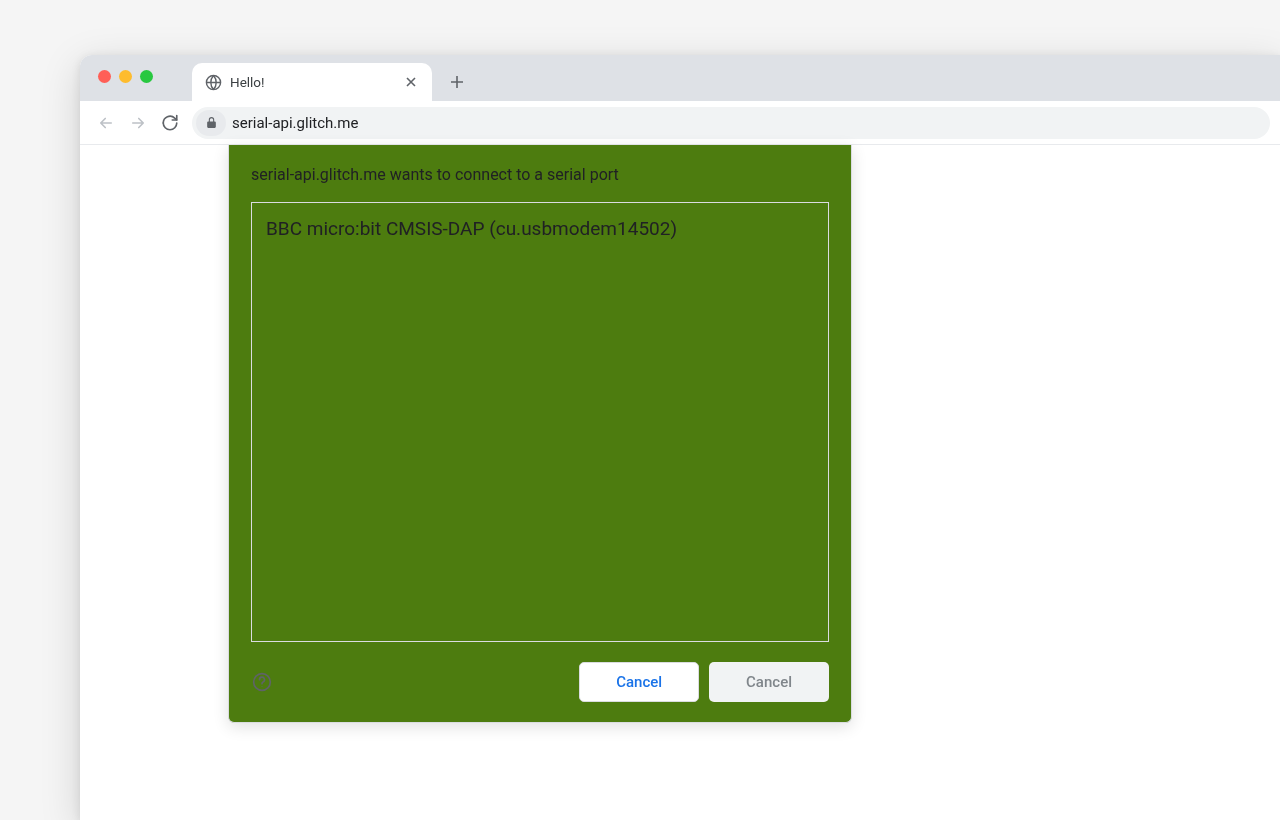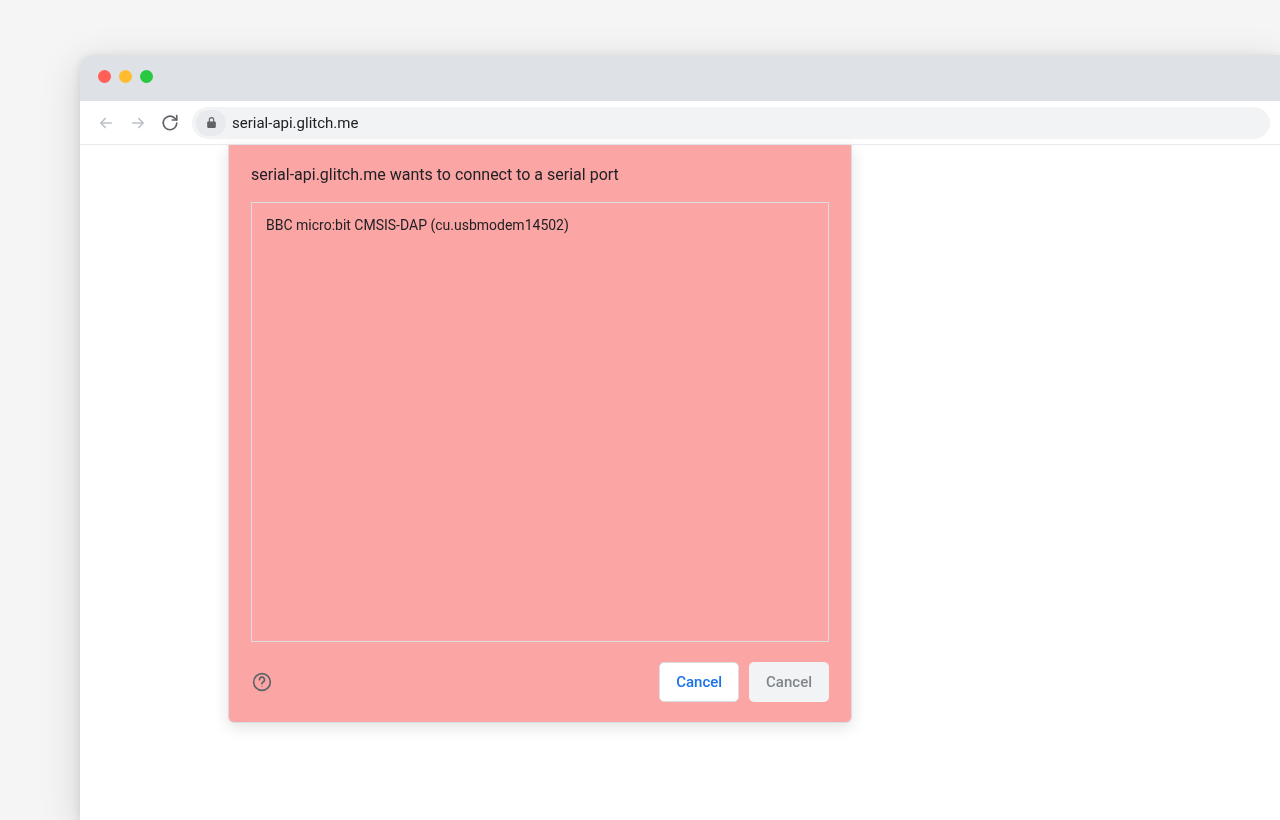--- a/index.html
+++ b/index.html
@@ -158,40 +158,40 @@
     .content-area {
       flex: 1;
       background: #ffffff;
       position: relative;
     }
     .permission-dialog {
       position: absolute;
       top: 0;
       left: 148px;
       width: 624px;
-      background: #fca5a5;
+      background: #4d7c0f;
       border: 1px solid #dadce0;
       border-top: none;
       border-radius: 0 0 6px 6px;
       box-shadow: 0 4px 16px rgba(0,0,0,0.12);
       padding: 20px 22px 20px 22px;
     }
     .dialog-title {
       font-size: 16px;
       color: #202124;
       margin-bottom: 18px;
     }
     .device-list {
       border: 1px solid #dadce0;
       height: 440px;
       overflow-y: auto;
     }
     .device-item {
       padding: 14px 14px;
-      font-size: 14px;
+      font-size: 19px;
       color: #202124;
       cursor: pointer;
     }
     .dialog-footer {
       display: flex;
       align-items: center;
       margin-top: 20px;
     }
     .help-icon {
       width: 22px;
@@ -202,21 +202,21 @@
       align-items: center;
       justify-content: center;
     }
     .dialog-buttons {
       margin-left: auto;
       display: flex;
       gap: 10px;
     }
     .btn {
       height: 40px;
-      padding: 0 16px;
+      padding: 0 36px;
       border-radius: 5px;
       font-size: 15px;
       font-weight: 500;
       cursor: pointer;
       display: flex;
       align-items: center;
       justify-content: center;
       border: 1px solid transparent;
     }
     .btn-cancel {
@@ -233,20 +233,41 @@
   </style>
 </head>
 <body>
 
 <div class="browser-window">
   <div class="tab-bar">
     <div class="traffic-lights">
       <div class="traffic-light tl-red"></div>
       <div class="traffic-light tl-yellow"></div>
       <div class="traffic-light tl-green"></div>
+    </div>
+    <div class="tabs-container">
+      <div class="tab">
+        <span class="tab-favicon">
+          <svg width="17" height="17" viewBox="0 0 24 24" fill="none" stroke="currentColor" stroke-width="2">
+            <circle cx="12" cy="12" r="10"></circle>
+            <path d="M2 12h20M12 2a15 15 0 0 1 0 20M12 2a15 15 0 0 0 0 20"></path>
+          </svg>
+        </span>
+        <span class="tab-title">Hello!</span>
+        <span class="tab-close">
+          <svg width="10" height="10" viewBox="0 0 10 10" stroke="currentColor" stroke-width="1.6">
+            <path d="M1 1 L9 9 M9 1 L1 9"></path>
+          </svg>
+        </span>
+      </div>
+      <div class="new-tab">
+        <svg width="14" height="14" viewBox="0 0 14 14" stroke="currentColor" stroke-width="1.6">
+          <path d="M7 1 V13 M1 7 H13"></path>
+        </svg>
+      </div>
     </div>
   </div>
 
   <div class="toolbar">
     <div class="nav-button disabled">
       <svg width="18" height="18" viewBox="0 0 24 24" fill="none" stroke="currentColor" stroke-width="2.2" stroke-linecap="round" stroke-linejoin="round">
         <path d="M19 12H5 M11 18l-6-6 6-6"></path>
       </svg>
     </div>
     <div class="nav-button disabled">

